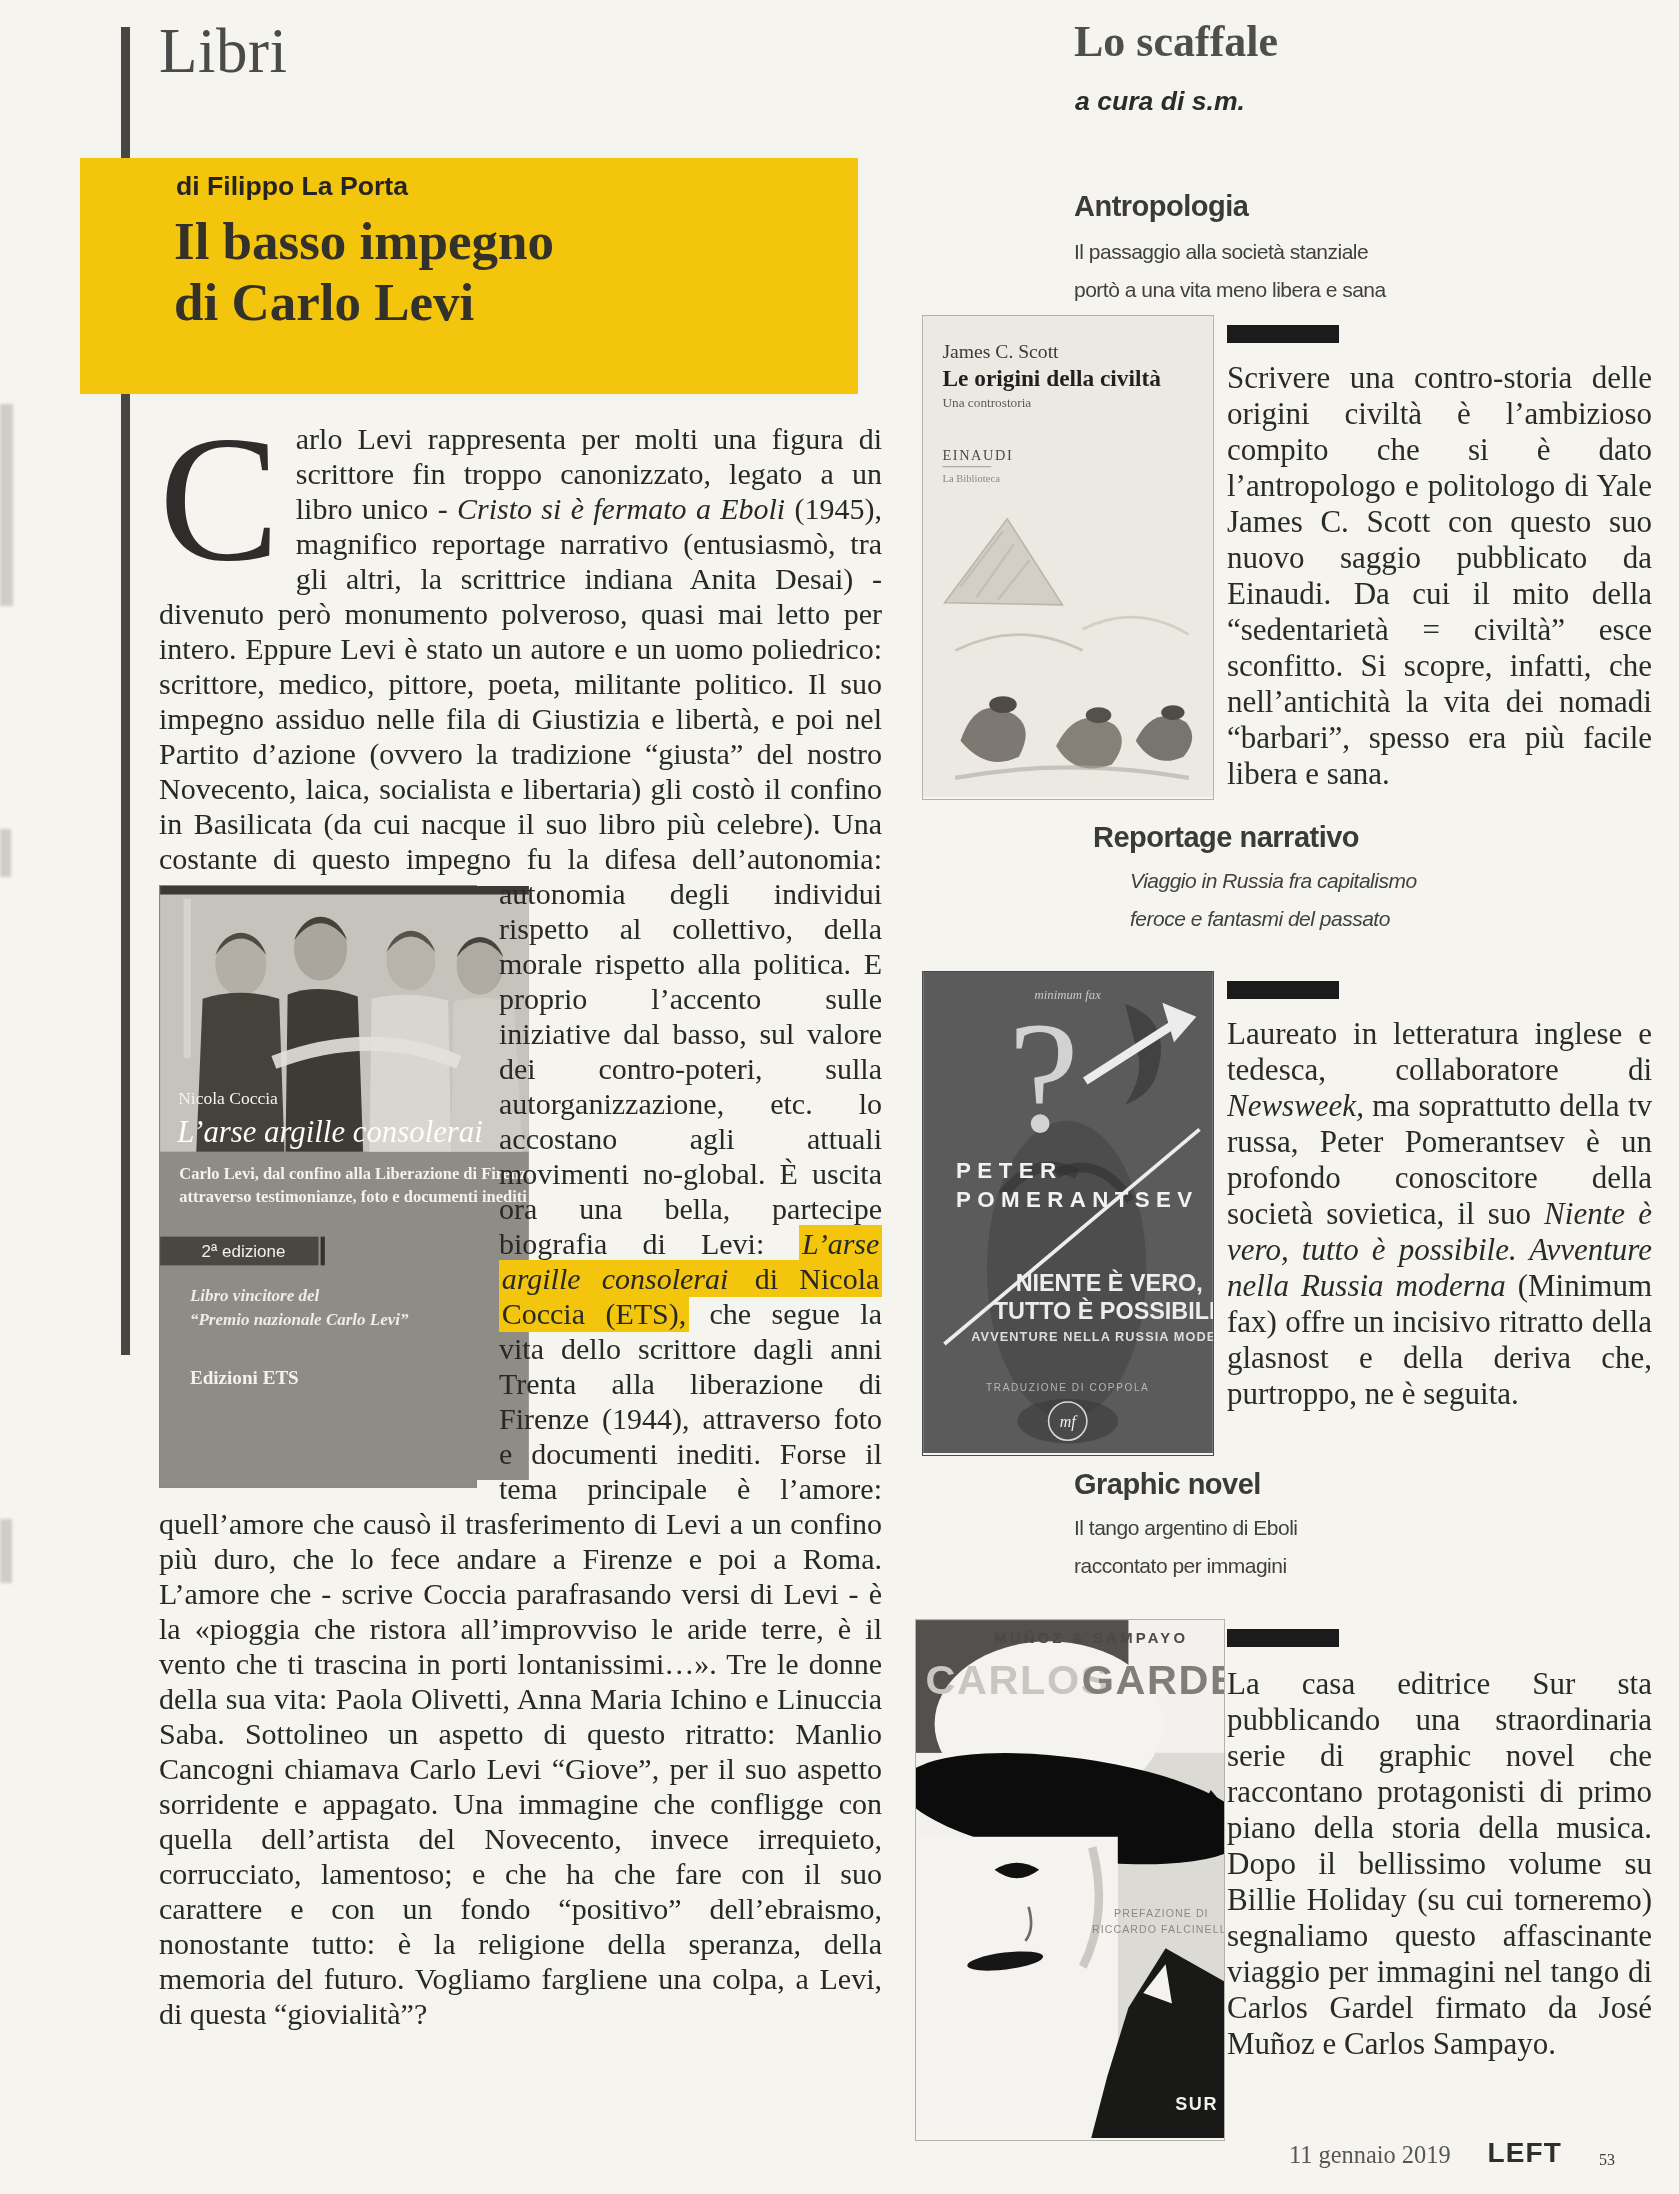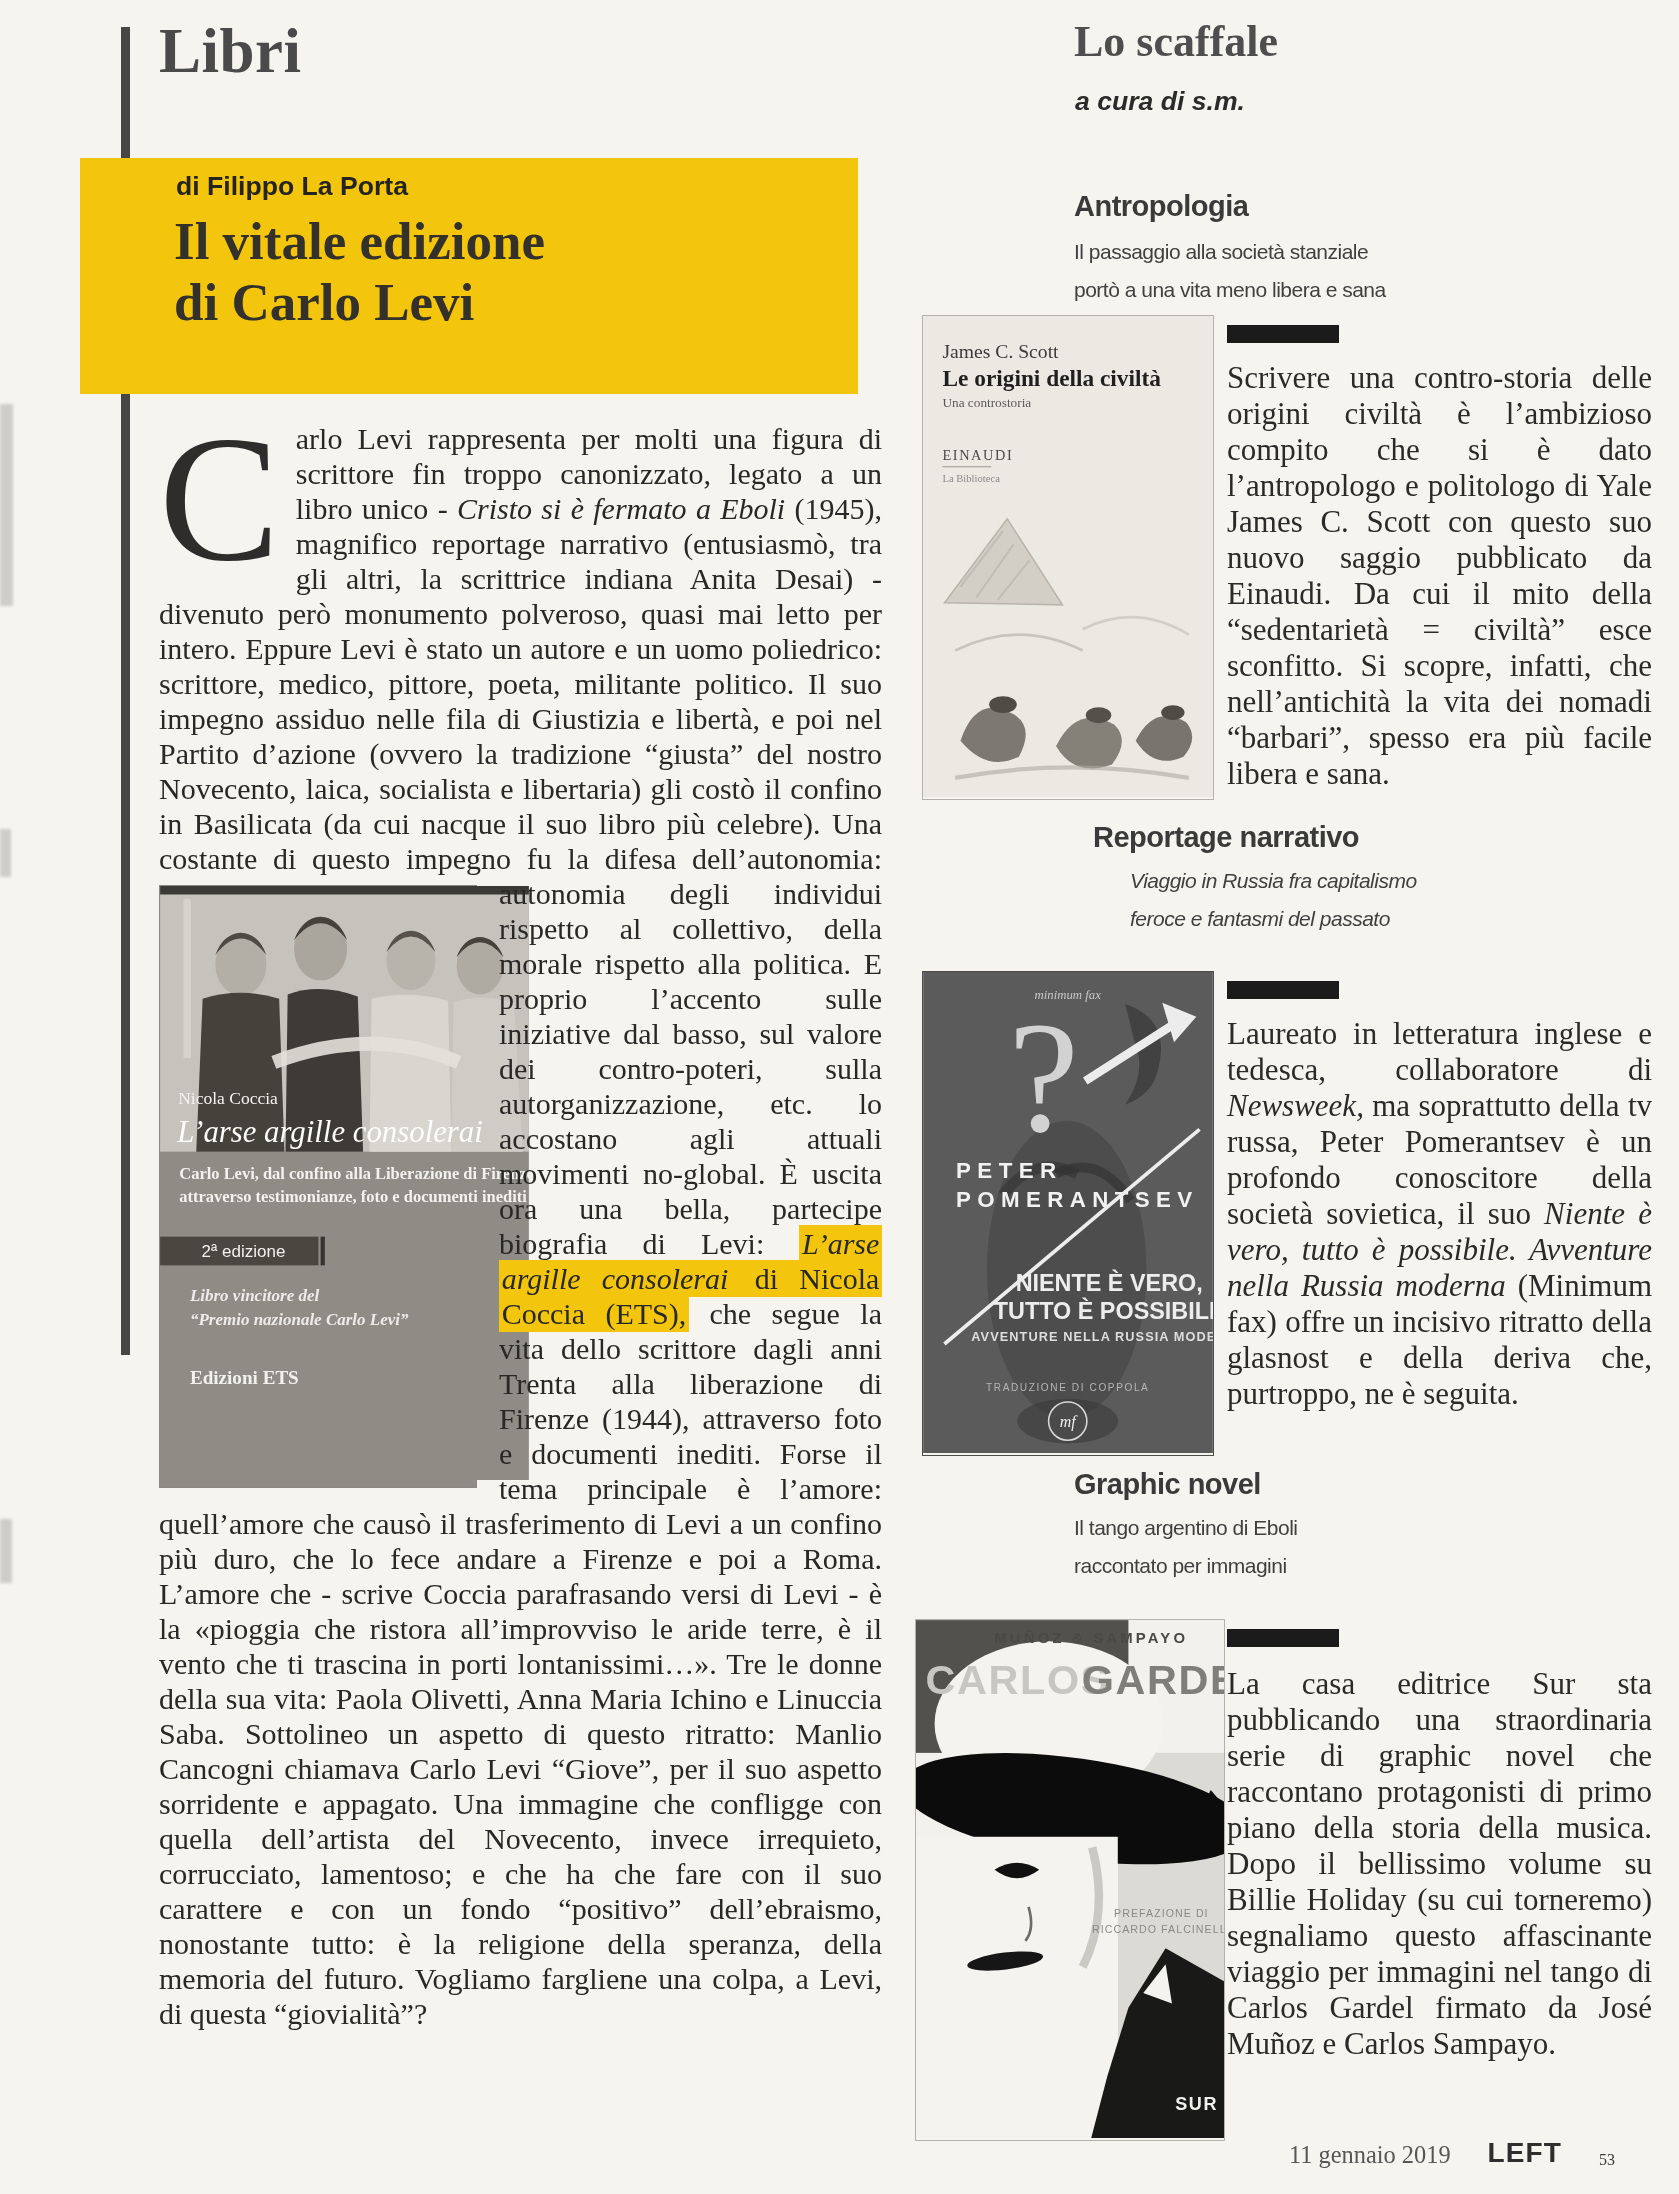--- a/index.html
+++ b/index.html
@@ -7,21 +7,21 @@
     width:1680px;height:2194px;position:relative;overflow:hidden;
     background:#f5f4ef;
     font-family:"Liberation Serif","DejaVu Serif",serif;
     color:#262624;
   }
   .abs{position:absolute;}
   .sans{font-family:"Liberation Sans","DejaVu Sans",sans-serif;}
 
   
   .vrule{left:121px;top:26.6px;width:9px;height:1328px;background:#2f2e2c;opacity:.88;}
-  .libri{left:159px;top:15px;font-size:63px;font-weight:bold;color:#4a4a4a;letter-spacing:0.5px;}
+  .libri{left:159px;top:15px;font-size:63px;font-weight:normal;color:#4a4a4a;letter-spacing:0.5px;}
   .yellow-box{left:80px;top:158px;width:778px;height:236px;background:#f3c60d;}
   .byline{left:176px;top:171px;font-size:26.6px;font-weight:bold;color:#262420;letter-spacing:0px;}
   .main-title{left:174px;top:211px;font-size:53px;line-height:61px;font-weight:bold;color:#34302a;}
   .article{
     left:159px;top:421px;width:723px;
     font-size:30px;line-height:35px;text-align:justify;color:#282826;
   }
   .dropcap{
     float:left;font-size:181px;line-height:141px;padding:7.4px 16px 0 0;
     color:#2e2d2b;font-weight:normal;
@@ -56,21 +56,21 @@
 <div class="abs scan-artifact" style="left:0;top:404px;width:12.8px;height:202px;"></div>
 <div class="abs scan-artifact" style="left:0;top:829px;width:10.6px;height:48px;"></div>
 <div class="abs scan-artifact" style="left:0;top:1519px;width:11.7px;height:64px;"></div>
 
 <div class="abs vrule"></div>
 <div class="abs libri">Libri</div>
 
 <div class="abs yellow-box"></div>
 <div class="abs byline sans">di Filippo La Porta</div>
 <div class="abs main-title">
-  <span style="display:block">Il vitale edizione</span>
+  <span style="display:block">Il basso impegno</span>
   <span style="display:block">di Carlo Levi</span>
 </div>
 
 <div class="abs article">
   <span class="dropcap">C</span><span><span>arlo Levi rappresenta  per molti una figura di scrittore fin troppo canonizzato, legato  a un libro unico - </span><span class="seg-italic">Cristo si è fermato a Eboli</span><span> (1945), magnifico reportage narrativo (entusiasmò, tra gli altri, la scrittrice indiana Anita Desai) - divenuto però monumento polveroso, quasi mai letto per intero. Eppure Levi è stato un autore e un uomo poliedrico: scrittore, medico, pittore, poeta, militante politico. Il suo impegno assiduo nelle fila di Giustizia e libertà, e poi nel Partito d’azione (ovvero la tradizione “giusta” del nostro Novecento, laica, socialista e libertaria) gli costò il confino in Basilicata (da cui nacque il suo libro più celebre). Una costante di questo impegno fu la difesa </span></span><span class="book-float">
     <svg width="369" height="594" viewBox="0 0 694 1118" xmlns="http://www.w3.org/2000/svg" style="font-size:56px">
       <rect width="694" height="1118" fill="#8f8c86"></rect>
 
       <g>
         <rect width="694" height="500" fill="#c6c3bc"></rect>

